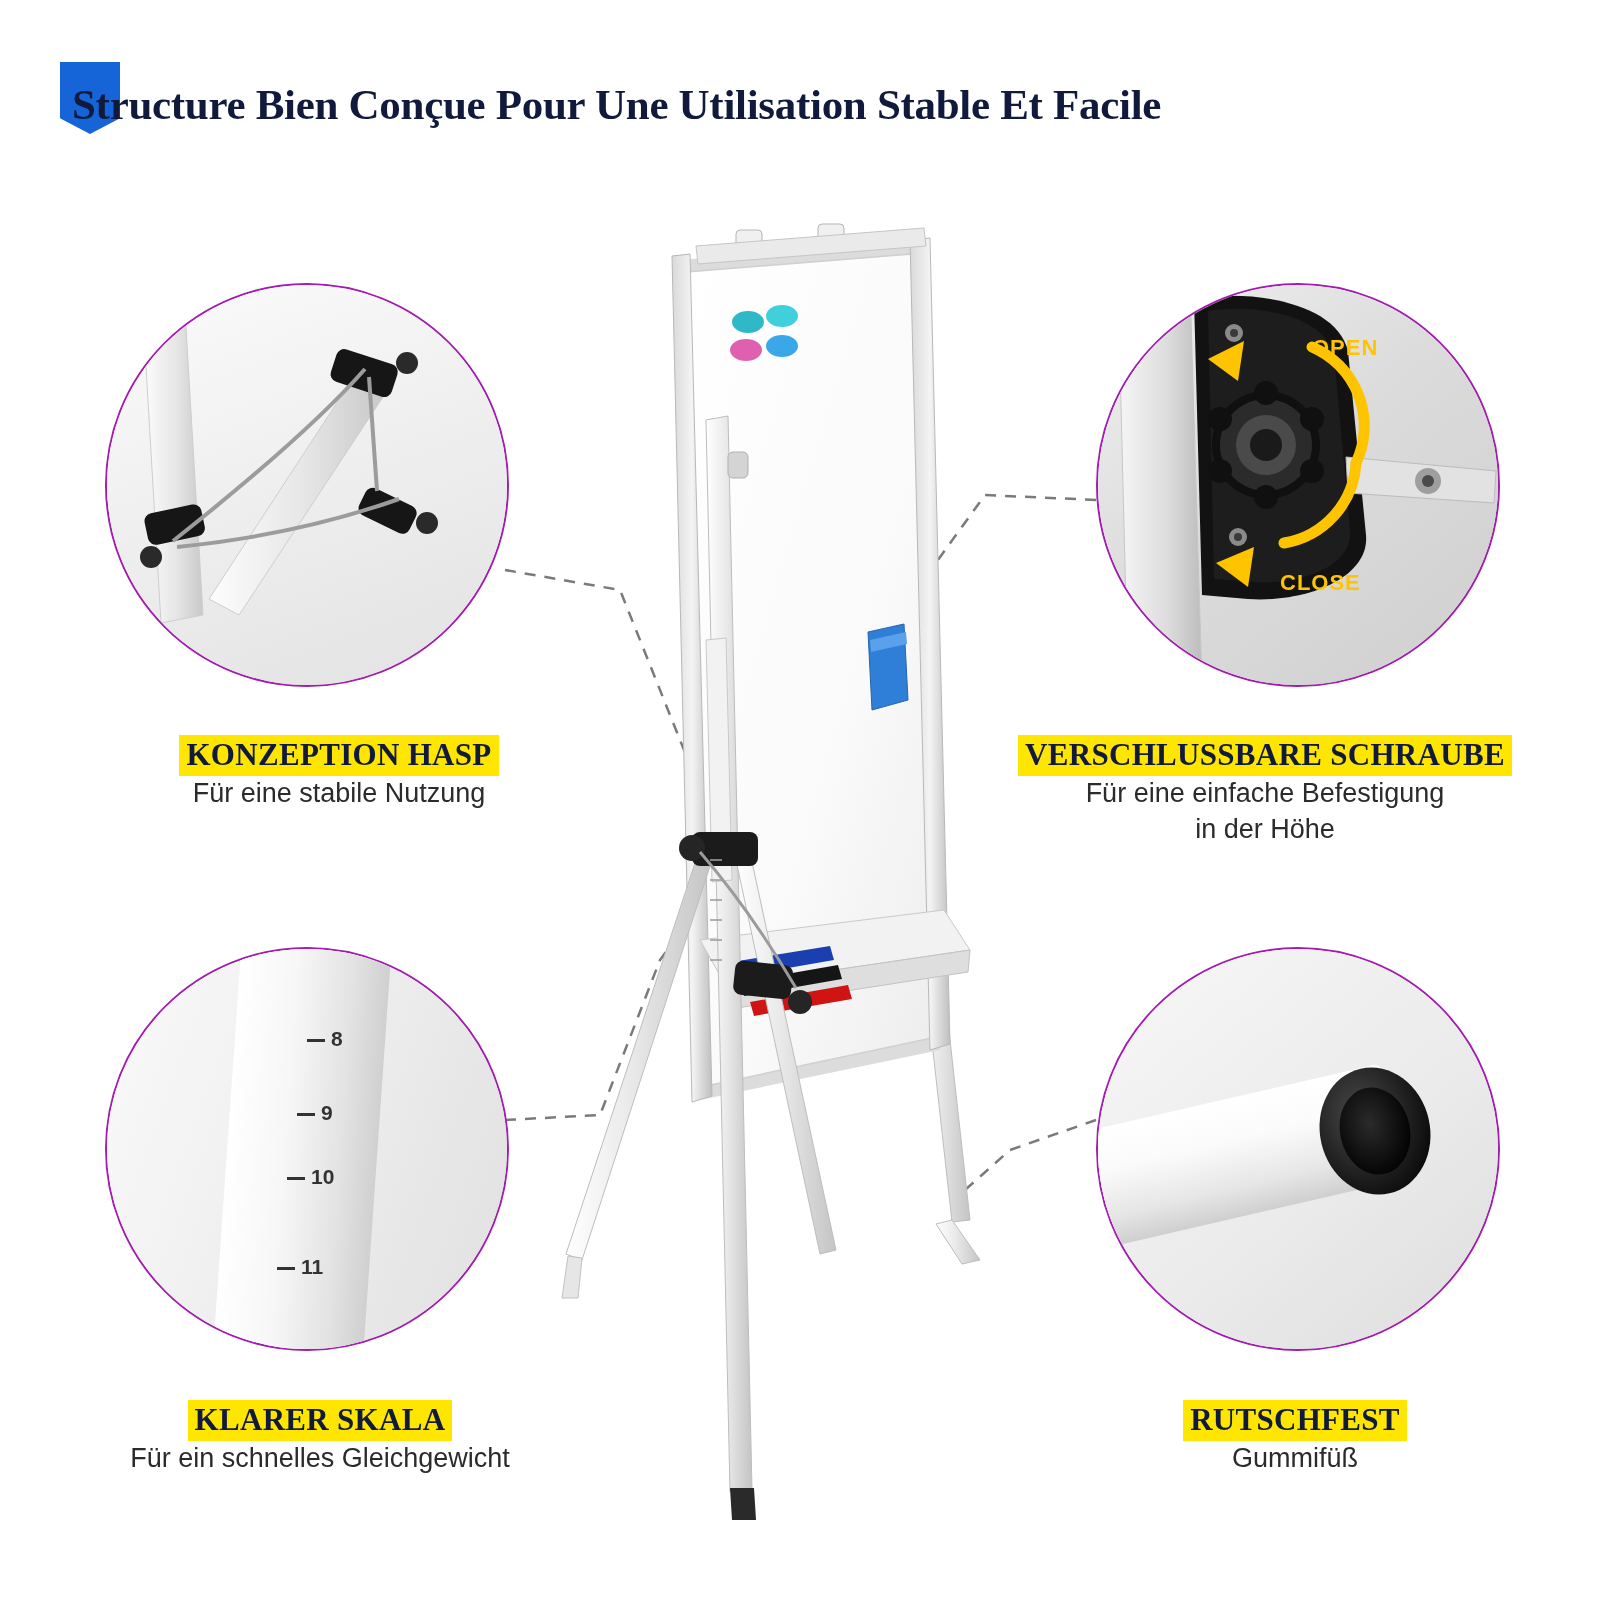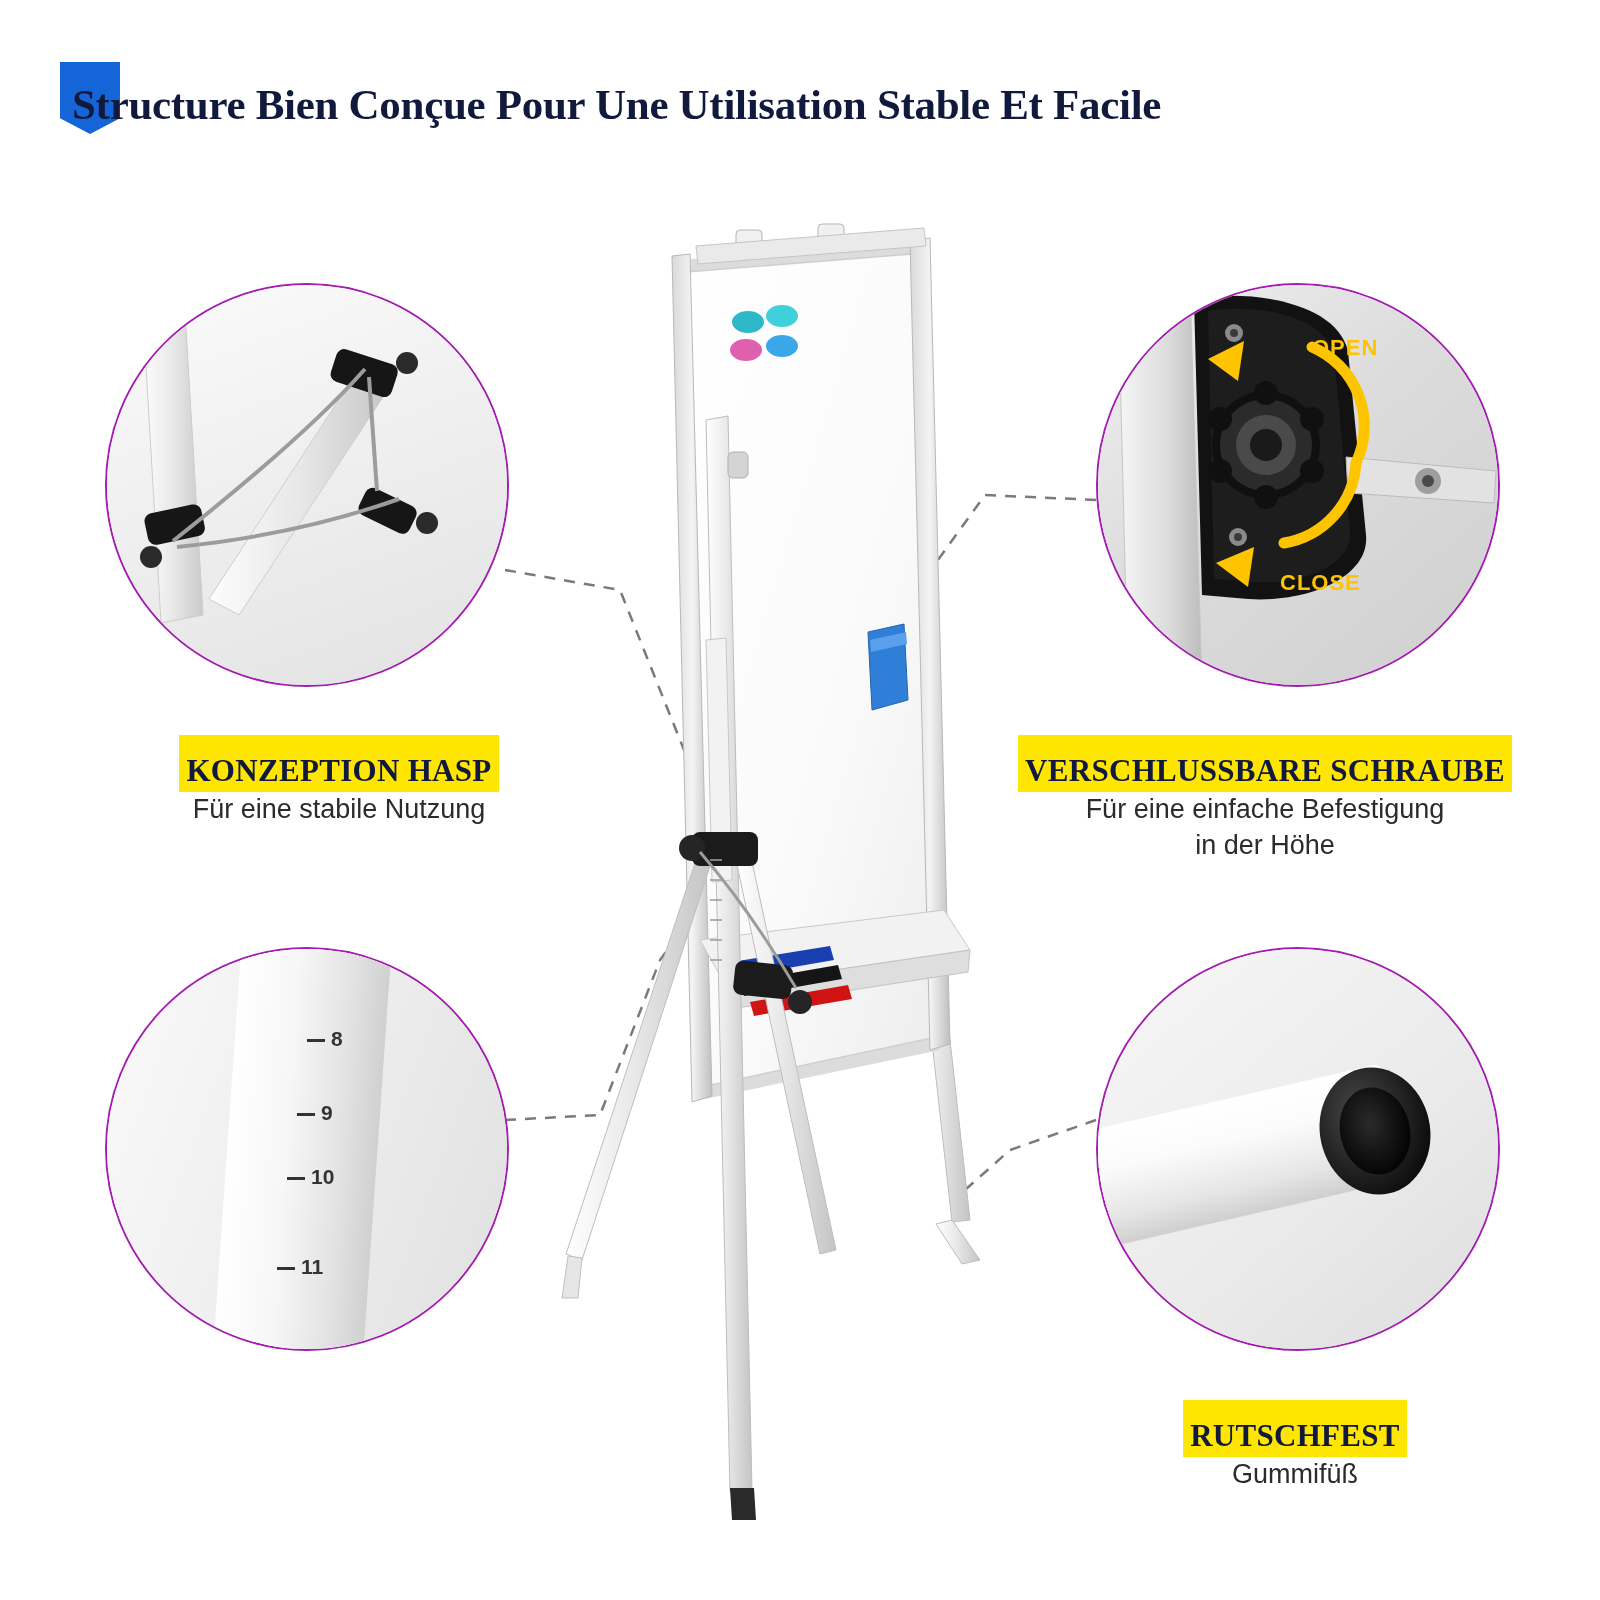--- a/index.html
+++ b/index.html
@@ -139,21 +139,21 @@
 
   
   .label-block { position: absolute; }
   .label-title {
     display: inline-block;
     font-family: "Liberation Serif", serif;
     font-weight: bold;
     font-size: 31px;
     color: #111a3c;
     background: #ffe600;
-    padding: 18px 7px 3px 7px;
+    padding: 2px 7px 3px 7px;
     letter-spacing: 0.3px;
     white-space: nowrap;
   }
   .label-sub {
     font-size: 27px;
     color: #2b2b2b;
     line-height: 1.32;
     white-space: pre-line;
   }
 
@@ -379,18 +379,20 @@
   <div class="label-sub">Für eine stabile Nutzung</div>
 </div>
 
 <div class="label-block" id="label-screw">
   <div class="label-title">VERSCHLUSSBARE SCHRAUBE</div>
   <div class="label-sub">Für eine einfache Befestigung
 in der Höhe</div>
 </div>
 
 <div class="label-block" id="label-scale">
+  <div class="label-title">KLARER SKALA</div>
+  <div class="label-sub">Für ein schnelles Gleichgewicht</div>
 </div>
 
 <div class="label-block" id="label-foot">
   <div class="label-title">RUTSCHFEST</div>
   <div class="label-sub">Gummifüß</div>
 </div>
 
 </body></html>

